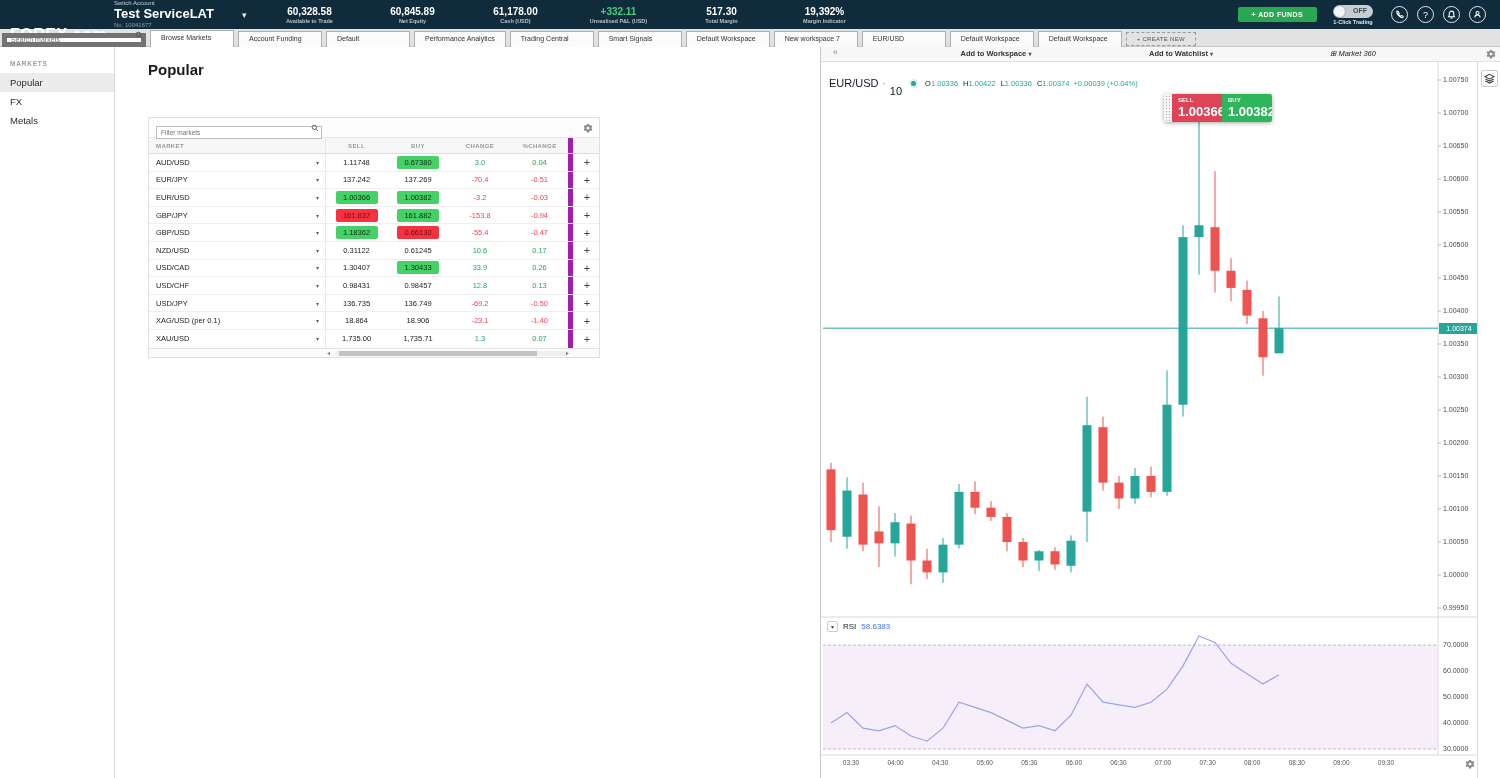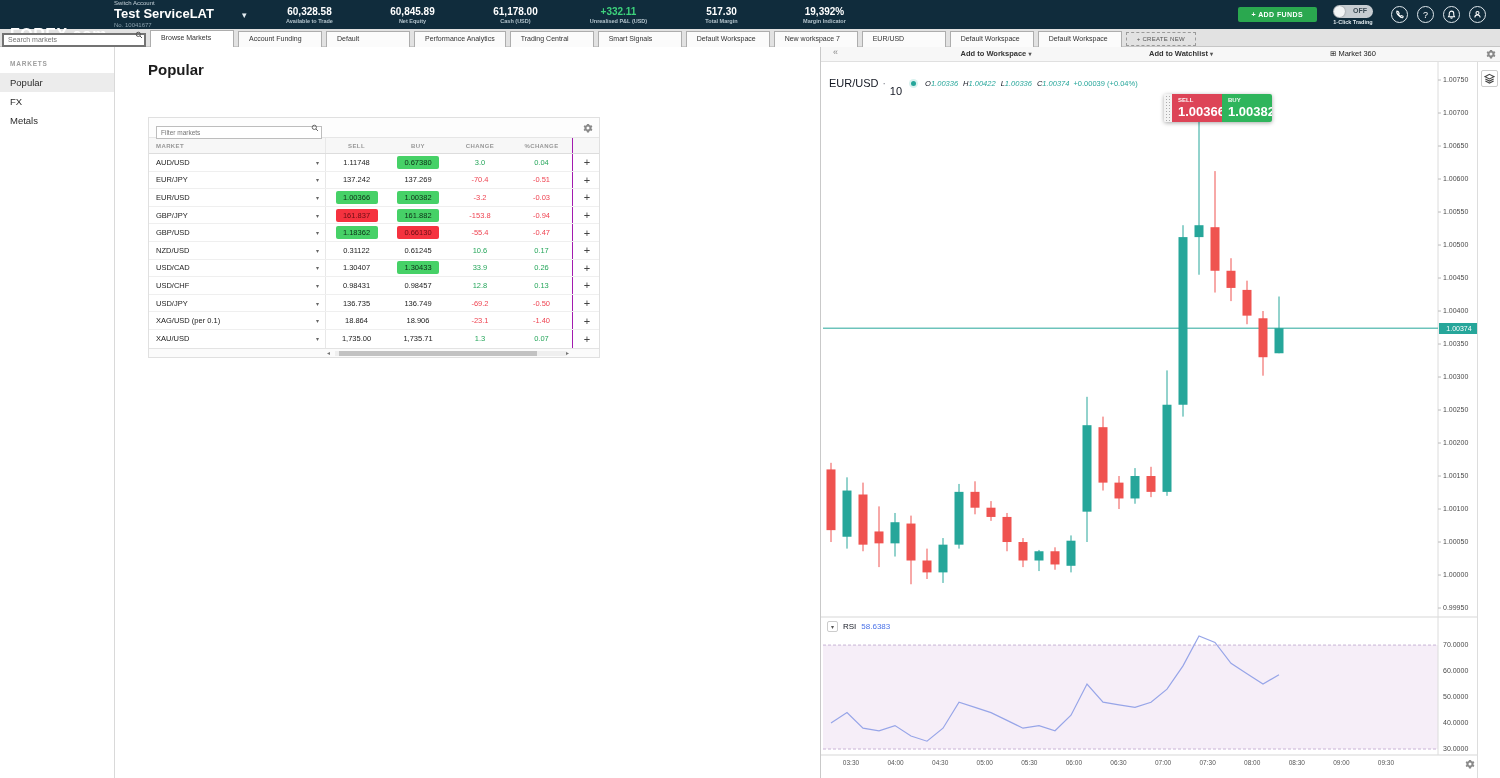--- a/index.html
+++ b/index.html
@@ -28,21 +28,21 @@
   .tog-state { position:absolute; right:6px; top:2px; font-size:7px; font-weight:bold; color:#3c4b55; }
   .oneclick .lbl { font-size:5.5px; font-weight:bold; color:#dfe8ed; margin-top:1px; }
   .top-icons { display:flex; gap:9px; margin:0 14px 0 18px; }
   .cicon { width:17px; height:17px; border:1px solid #dfe7ec; border-radius:50%; display:flex;
            align-items:center; justify-content:center; cursor:pointer; font-size:9px; color:#fff; }
   .cicon svg { width:9px; height:9px; stroke:#fff; fill:none; stroke-width:1.4; }
 
   
   .tabbar { height:18px; background:#e2e2e2; border-bottom:1px solid #c6c6c6; display:flex; align-items:center; }
   .searchwrap { position:relative; margin-left:2px; }
-  .searchwrap input { width:144px; height:14px; border:2px solid #737373; background:#fff; font-size:7px; padding:0 14px 0 4px;
+  .searchwrap input { width:144px; height:14px; border:5px solid #737373; background:#fff; font-size:7px; padding:0 14px 0 4px;
                       font-family:"Liberation Sans",sans-serif; color:#333; }
   .searchwrap svg { position:absolute; right:3px; top:3px; width:8px; height:8px; stroke:#555; fill:none; stroke-width:1.5; }
   #tabs { display:flex; align-items:flex-end; gap:4px; margin-left:4px; height:18px; }
   .tab { height:16px; background:#fbfbfb; border:1px solid #adadad; border-bottom:none; font-size:7px; color:#333;
          padding:3px 10px 0 10px; white-space:nowrap; cursor:pointer; min-width:84px; }
   .tab.active { background:#fff; height:17px; }
   .tab.create { background:transparent; border:1px dashed #9a9a9a; font-size:6px; color:#555; letter-spacing:.3px;
                 min-width:0; height:14px; margin-bottom:1px; padding-top:3px; }
 
   
@@ -66,21 +66,21 @@
 
   .thead, .trow { display:grid; grid-template-columns:177px 61px 62px 62px 62px 28px; align-items:center; }
   .thead { height:16px; background:#f7f7f7; border-bottom:1px solid #ddd; }
   .th { font-size:6px; font-weight:bold; color:#979797; text-align:center; letter-spacing:.4px; }
   .trow { height:17.6px; border-bottom:1px solid #efefef; }
   .trow:last-child { border-bottom:none; }
   .td { font-size:7.5px; color:#222; text-align:center; }
   .c0 { text-align:left; padding-left:7px; position:relative; border-right:1px solid #e8e8e8; height:100%;
         display:flex; align-items:center; cursor:pointer; }
   .c0 .ddn { position:absolute; right:6px; color:#666; font-size:6px; }
-  .c4 { border-right:1px solid #a21caf; height:100%; display:flex; align-items:center; justify-content:center; }
+  .c4 { border-right:5px solid #a21caf; height:100%; display:flex; align-items:center; justify-content:center; }
   .chip { display:inline-block; min-width:42px; padding:2px 2px; border-radius:2px; }
   .chip.f-green { background:#46d167; color:#0d2d17; }
   .chip.f-red { background:#f5323f; color:#6b0d14; }
   .up { color:#26a65b; }
   .down { color:#ef4452; }
   .c5 { font-size:11px; color:#444; cursor:pointer; }
 
   .scrollrow { position:relative; height:9px; border-top:1px solid #e3e3e3; background:#fbfbfb; }
   .sb-arrow { position:absolute; top:0; font-size:6px; color:#777; line-height:9px; cursor:pointer; }
   .sb-track { position:absolute; left:186px; top:2px; width:232px; height:5px; background:#efefef; }
@@ -88,31 +88,31 @@
 
   
   .chartpanel { position:relative; width:680px; border-left:1px solid #c9c9c9; background:#fff; }
   .ctoolbar { position:absolute; left:0; top:0; width:680px; height:15px; background:#f7f7f7;
               border-bottom:1px solid #e0e0e0; z-index:5; }
   .ct-item { position:absolute; top:2px; font-size:7.5px; font-weight:bold; color:#333; cursor:pointer; white-space:nowrap; }
   .ct-caret { font-size:6px; color:#555; }
   .collapse { left:12px; color:#888; font-weight:normal; font-size:9px; top:0px; }
   .ct-ws { left:120px; width:110px; text-align:center; }
   .ct-wl { left:305px; width:110px; text-align:center; }
-  .ct-m360 { left:482px; width:100px; text-align:center; font-weight:normal; color:#222; }
+  .ct-m360 { left:482px; width:100px; text-align:center; font-weight:normal; color:#222;font-style:italic; }
   .ct-gear { right:5px; top:2px; position:absolute; cursor:pointer; }
 
   #chartSvg { position:absolute; left:0; top:0; z-index:1; }
 
   .chead { position:absolute; left:8px; top:22px; z-index:4; display:flex; align-items:center; gap:4px; }
   .sym { font-size:11px; color:#131722; }
   .sep { color:#787b86; font-size:10px; }
   .intv { font-size:11px; color:#131722;margin-top:16px; }
   .odot { width:5px; height:5px; border-radius:50%; background:#26a69a; box-shadow:0 0 0 2px #d9f2ef; margin:0 5px; }
-  .ohlc { display:flex; gap:5px; font-size:7.5px;font-style:italic; }
+  .ohlc { display:flex; gap:5px; font-size:7.5px; }
   .ohlc .k { color:#131722; }
   .ohlc .v { color:#26a69a; }
   .chg { font-size:7.5px; color:#26a69a; }
 
   .sellbuy { position:absolute; left:343px; top:47px; z-index:6; display:flex; height:28px;
              box-shadow:0 1px 4px rgba(0,0,0,.35); border-radius:2px; overflow:hidden; background:#fff; }
   .drag { width:8px; background:#f3f3f3 radial-gradient(#aaa .8px, transparent .9px); 
           background-color:#f3f3f3; background-image:radial-gradient(#aaa .8px, transparent .9px);
           background-size:3px 3px; background-position:1px 4px; cursor:grab; }
   .sb-btn { width:50px; color:#fff; padding:3px 0 0 6px; cursor:pointer; }

